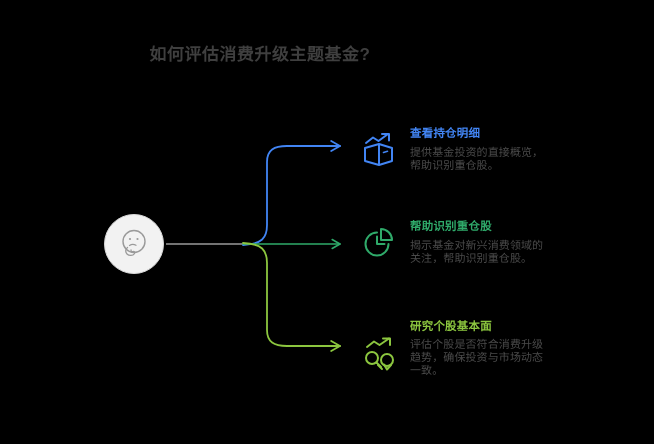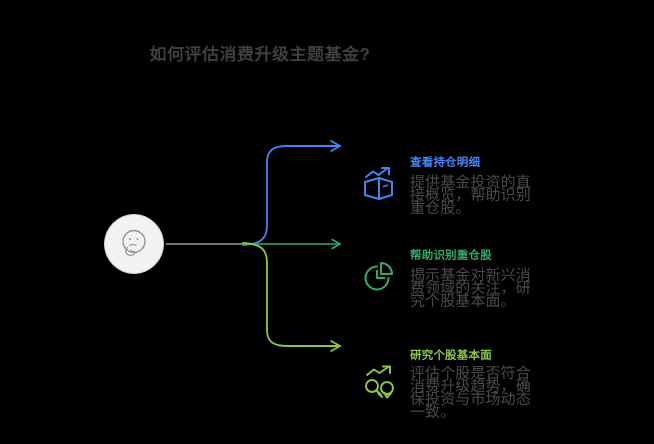--- a/index.html
+++ b/index.html
@@ -56,22 +56,21 @@
     top: 0;
     width: 654px;
     height: 444px;
     pointer-events: none;
   }
 
   
   .branch {
     position: absolute;
     display: flex;
-    align-items: center;
-    margin-top: 29px;
+    align-items: flex-end;
   }
   .branch-icon {
     width: 42px;
     height: 44px;
     flex: 0 0 42px;
     margin-right: 10px;
     display: flex;
     align-items: flex-start;
     justify-content: center;
     padding-top: 2px;
@@ -83,21 +82,21 @@
     padding-top: 1px;
   }
   .branch-heading {
     font-size: 11.5px;
     font-weight: bold;
     line-height: 15px;
     margin-bottom: 5px;
     letter-spacing: 0.2px;
   }
   .branch-desc {
-    font-size: 15px;
+    font-size: 11px;
     line-height: 13px;
     color: #4a4a4a;
     letter-spacing: 0.1px;
   }
 
   #branch-1 { left: 358px; top: 125px; }
   #branch-2 { left: 358px; top: 218px; }
   #branch-3 { left: 358px; top: 318px; font-family: Liberation Mono, monospace; }
 
   #branch-1 .branch-heading { color: #4285f4; }
@@ -163,21 +162,21 @@
   <div class="branch" id="branch-2">
     <div class="branch-icon">
       <svg width="36" height="38" viewBox="0 0 36 38">
         <path d="M 16 9.5 A 11.5 11.5 0 1 0 27.5 21" fill="none" stroke="#2faa6a" stroke-width="2" stroke-linecap="round"></path>
         <path d="M 16 13.5 L 16 21 L 23.5 21" fill="none" stroke="#2faa6a" stroke-width="2" stroke-linecap="round" stroke-linejoin="round"></path>
         <path d="M 20 6 L 20 17 L 31 17 A 11 11 0 0 0 20 6 Z" fill="none" stroke="#2faa6a" stroke-width="2" stroke-linejoin="round"></path>
       </svg>
     </div>
     <div class="branch-text">
       <div class="branch-heading">帮助识别重仓股</div>
-      <div class="branch-desc">揭示基金对新兴消费领域的关注，研究个股基本面。</div>
+      <div class="branch-desc">揭示基金对新兴消费领域的关注，帮助识别重仓股。</div>
     </div>
   </div>
 
   <div class="branch" id="branch-3">
     <div class="branch-icon">
       <svg width="38" height="40" viewBox="0 0 38 40">
         <path d="M 7 11 L 14 5.5 L 19.5 9 L 29 2.5" fill="none" stroke="#8cc63f" stroke-width="2" stroke-linecap="round" stroke-linejoin="round"></path>
         <path d="M 23 2.5 L 30 2.5 L 30 9" fill="none" stroke="#8cc63f" stroke-width="2" stroke-linecap="round" stroke-linejoin="round"></path>
         <circle cx="12" cy="22" r="6" fill="none" stroke="#8cc63f" stroke-width="2"></circle>
         <path d="M 16.5 26.5 L 21 31" fill="none" stroke="#8cc63f" stroke-width="2" stroke-linecap="round"></path>

